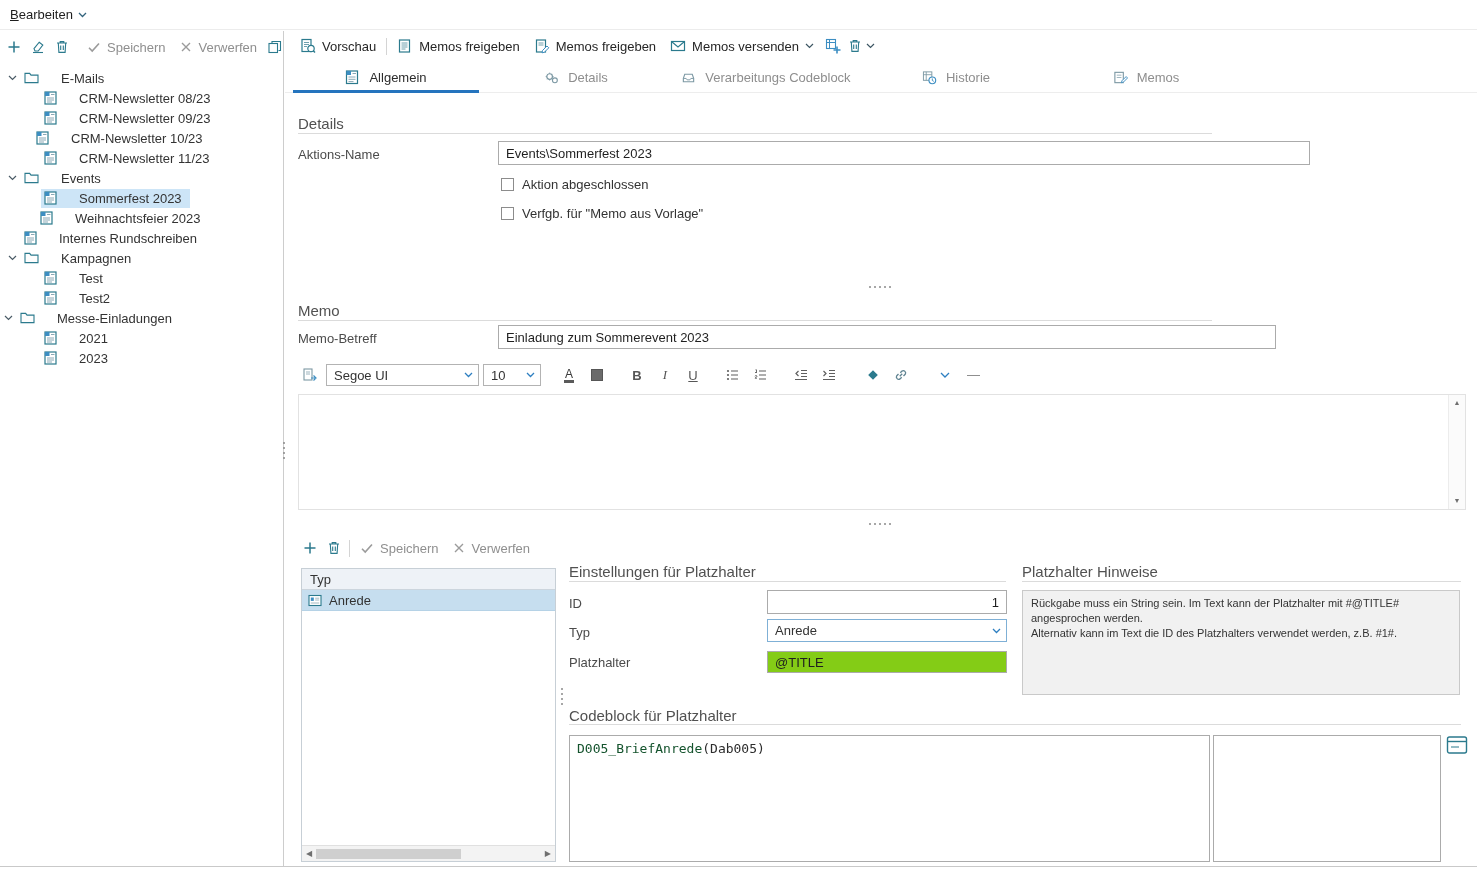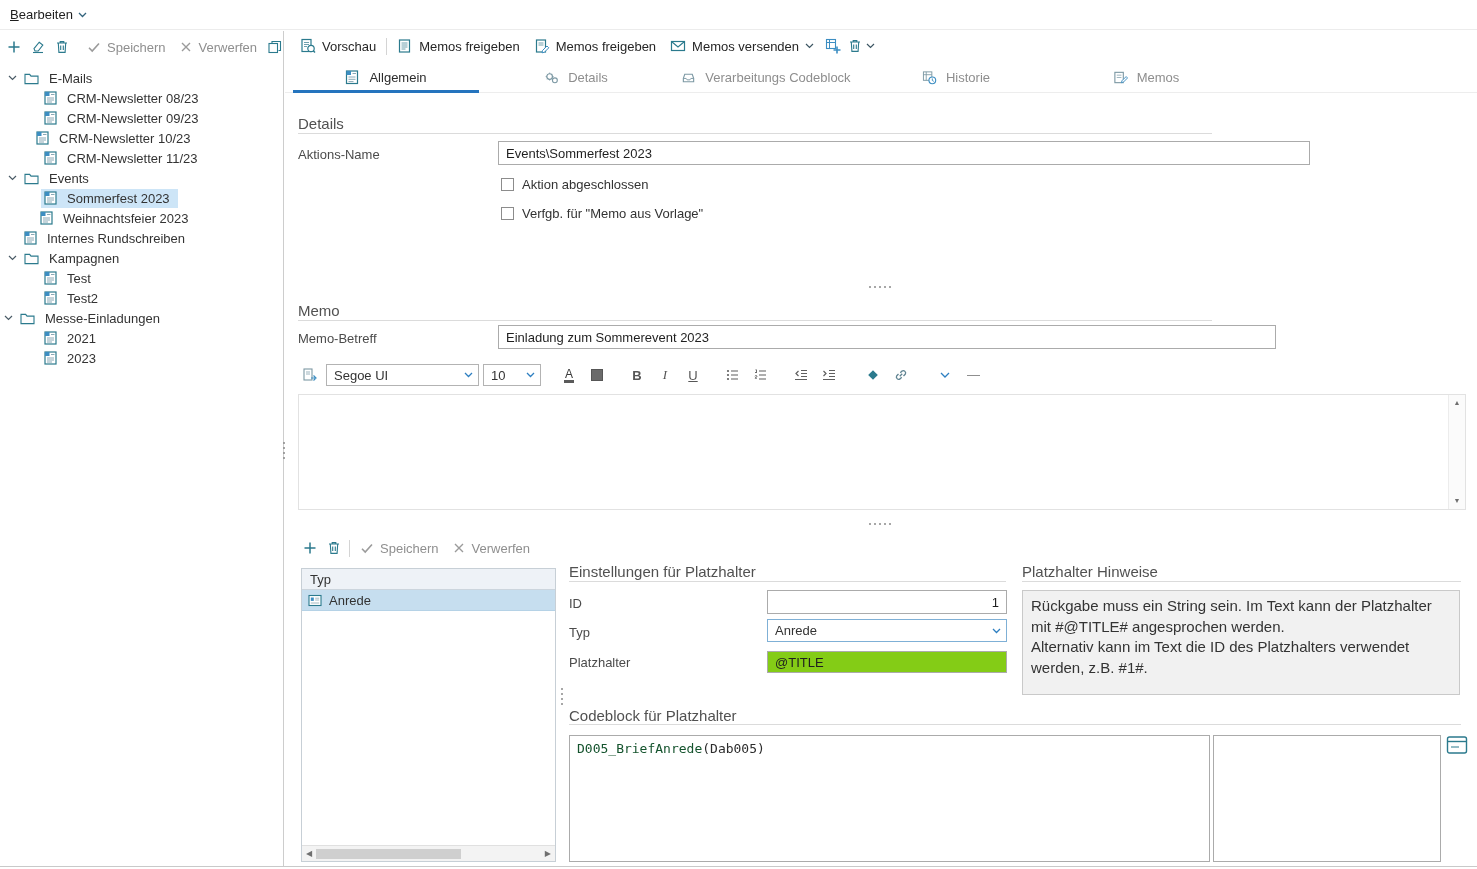--- a/index.html
+++ b/index.html
@@ -15,21 +15,21 @@
 .mn::first-letter{text-decoration:underline}
 
 .left-panel{position:absolute;left:0;top:31px;width:284px;height:835px;border-right:1px solid #cdcdcd;background:#fff}
 .lp-toolbar{display:flex;align-items:center;height:32px;padding:0 2px}
 .ibtn{display:inline-flex;align-items:center;justify-content:center;min-width:24px;height:24px;cursor:default;gap:3px}
 .tbtn{display:inline-flex;align-items:center;gap:5px;height:24px;padding:0 6px;color:#8f8f8f;cursor:default}
 .tsep{width:1px;height:17px;background:#d4d4d4;margin:0 3px}
 .tree{position:absolute;left:0;top:37px;right:1px;bottom:0;overflow:hidden}
 .tree-row{height:20px;display:flex;align-items:center;cursor:default}
 .chev-slot{width:17px;display:flex;justify-content:center;flex:none}
-.row-core{display:flex;align-items:center;gap:10px;padding:2px 8px 2px 3px;white-space:nowrap}
+.row-core{display:flex;gap:22px;padding:2px 8px 2px 3px;white-space:nowrap}
 .row-core.selected{background:#cde5f7}
 .node-ic{display:inline-flex;flex:none}
 
 .vdots{position:absolute;display:flex;flex-direction:column;gap:3px;align-items:center;width:8px;cursor:default}
 .vdots i{width:2px;height:2px;border-radius:50%;background:#8a8a8a}
 .hdots{position:absolute;display:flex;gap:3px;align-items:center;height:8px;cursor:default}
 .hdots i{width:2px;height:2px;border-radius:50%;background:#8a8a8a}
 
 .main{position:absolute;left:285px;top:31px;width:1192px;height:835px}
 .main-toolbar{position:absolute;left:0;top:0;height:30px;display:flex;align-items:center;padding-left:8px}
@@ -69,21 +69,21 @@
 
 .ph-table{position:absolute;border:1px solid #c7cfd6;background:#fff}
 .ph-th{height:21px;background:#eef2f7;border-bottom:1px solid #ccd5dd;display:flex;align-items:center;padding-left:8px;color:#333}
 .ph-row{height:21px;display:flex;align-items:center;gap:7px;padding-left:6px}
 .ph-row.selected{background:#c6deef;border-bottom:1px solid #b5d2e6}
 .hscroll{position:absolute;left:0;right:0;bottom:0;height:16px;background:#f3f3f3;border-top:1px solid #e0e0e0}
 .hthumb{position:absolute;left:14px;top:3px;width:145px;height:10px;background:#cfcfcf}
 .harr{position:absolute;top:0;height:100%;display:flex;align-items:center;font-size:8px;color:#6f6f6f}
 .harr.l{left:4px}.harr.r{right:4px}
 
-.hintbox{position:absolute;background:#f1f1f1;border:1px solid #c9c9c9;padding:5px 8px;color:#333;line-height:1.38;font-size:15px}
+.hintbox{position:absolute;background:#f1f1f1;border:1px solid #c9c9c9;padding:5px 8px;color:#333;line-height:1.38;font-size:11px}
 .codebox{position:absolute;background:#fff;border:1px solid #ababab;padding:5px 7px;font-family:"DejaVu Sans Mono","Liberation Mono",monospace;font-size:13px;white-space:nowrap}
 .code-fn{color:#14532d;}
 .code-args{color:#2c2c2c}
 .sidebox{position:absolute;background:#fff;border:1px solid #ababab}
 .bottom-line{position:absolute;left:0;top:866px;width:100%;height:1px;background:#c9c9c9}
 </style>
 </head>
 <body>
 
 <div class="app">

